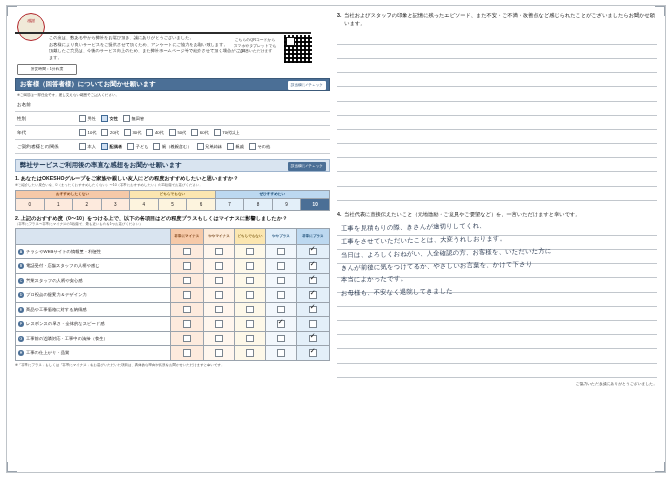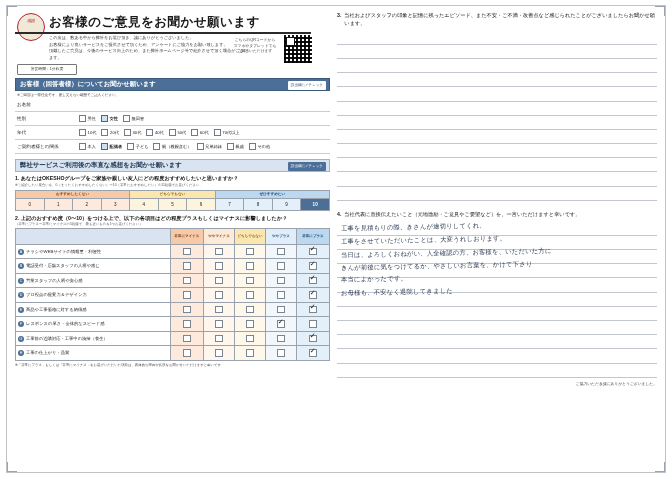--- a/index.html
+++ b/index.html
@@ -119,23 +119,20 @@
     <div class="cut-tr"></div>
     <div class="cut-bl"></div>
     <div class="cut-br"></div>
 
     <div class="col-left">
 
       <div class="hdr">
         <div class="stamp">
           <span>感謝</span>
         </div>
-        <div class="hdr-title-box">
-          <div class="hdr-title">お客様のご意見をお聞かせ願います</div>
-        </div>
         <div class="hdr-rule"></div>
         <div class="hdr-body" style="white-space:pre-line">この度は、数ある中から弊社をお選び頂き、誠にありがとうございました。
 お客様により良いサービスをご提供させて頂くため、アンケートにご協力をお願い致します。
 頂戴したご意見は、今後のサービス向上のため、また弊社ホームページ等で紹介させて頂く場合がございます。</div>
         <div class="hdr-note">所要時間：1分程度</div>
         <div class="qr-label" style="white-space:pre-line">こちらのQRコードから
 スマホやタブレットでも
 ご回答いただけます</div>
         <div class="qr"></div>
       </div>

